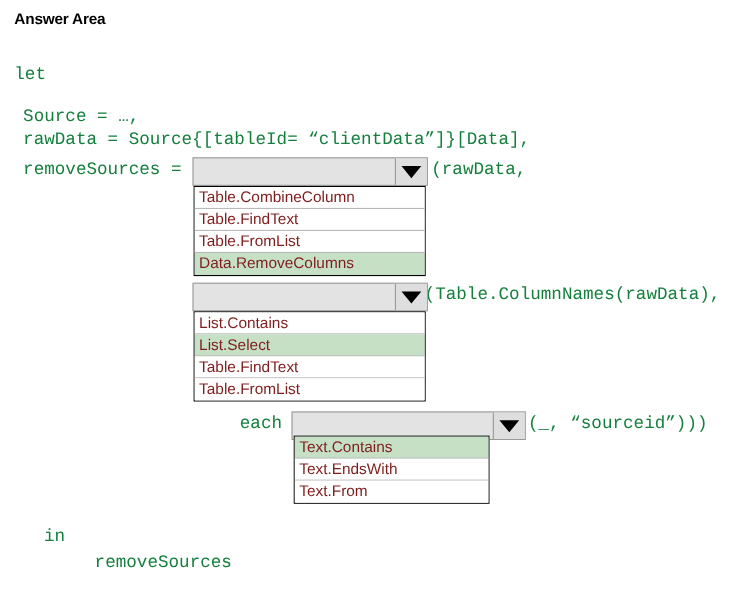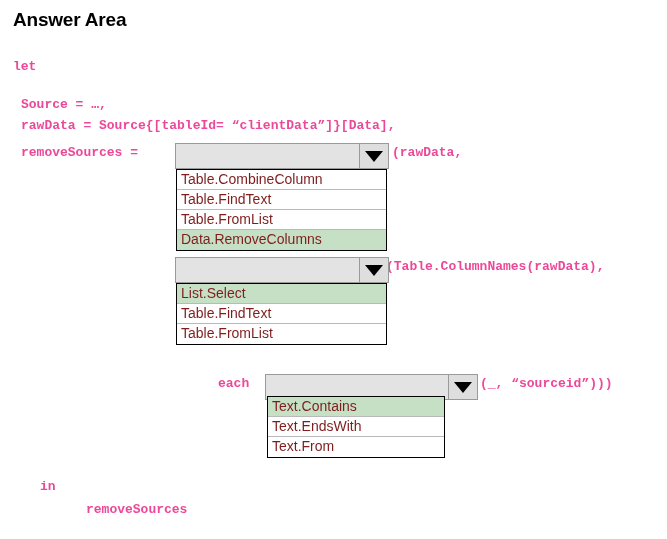--- a/index.html
+++ b/index.html
@@ -14,32 +14,31 @@
     overflow: hidden;
     font-family: "Liberation Sans", sans-serif;
     -webkit-font-smoothing: none;
   }
   .page-title {
     position: absolute;
     left: 13px;
     top: 9px;
     font-family: "Liberation Sans", sans-serif;
     font-weight: bold;
-    font-size: 19px;
+    font-size: 14px;
     color: #000000;
     letter-spacing: -0.2px;
   }
   .code {
     position: absolute;
     font-family: "Liberation Mono", monospace;
-    font-size: 13px;
-    color: #ec4899;
+    font-size: 16px;
+    color: #15803d;
     white-space: pre;
     letter-spacing: 0px;
-    font-weight: bold;
   }
   
   .c-let      { left: 13px;  top: 59px; }
   .c-source   { left: 21px;  top: 97px; text-align: right; }
   .c-rawdata  { left: 21px;  top: 118px; }
   .c-remove   { left: 21px;  top: 145px; }
   .c-after1   { left: 392px; top: 145px; }
   .c-after2   { left: 386px; top: 259px; }
   .c-each     { left: 218px; top: 376px; }
   .c-after3   { left: 480px; top: 376px; }
@@ -145,20 +144,21 @@
   <div class="option selected">Data.RemoveColumns</div>
 </div>
 
 <div class="combo" id="combo-2">
   <span class="combo-value"></span>
   <span class="combo-btn">
     <span class="tri"></span>
   </span>
 </div>
 <div class="listbox" id="list-2">
+  <div class="option">List.Contains</div>
   <div class="option selected">List.Select</div>
   <div class="option">Table.FindText</div>
   <div class="option">Table.FromList</div>
 </div>
 
 <div class="combo" id="combo-3">
   <span class="combo-value"></span>
   <span class="combo-btn">
     <span class="tri"></span>
   </span>

